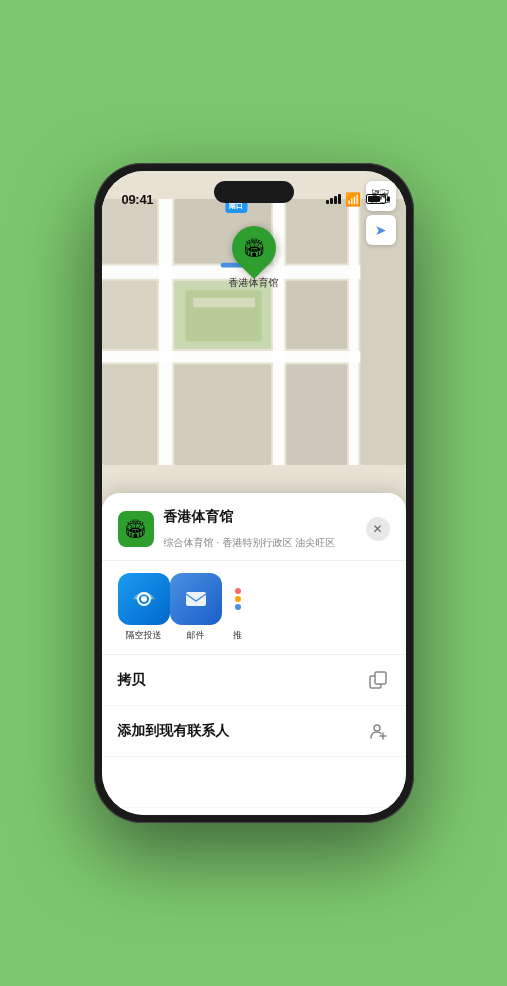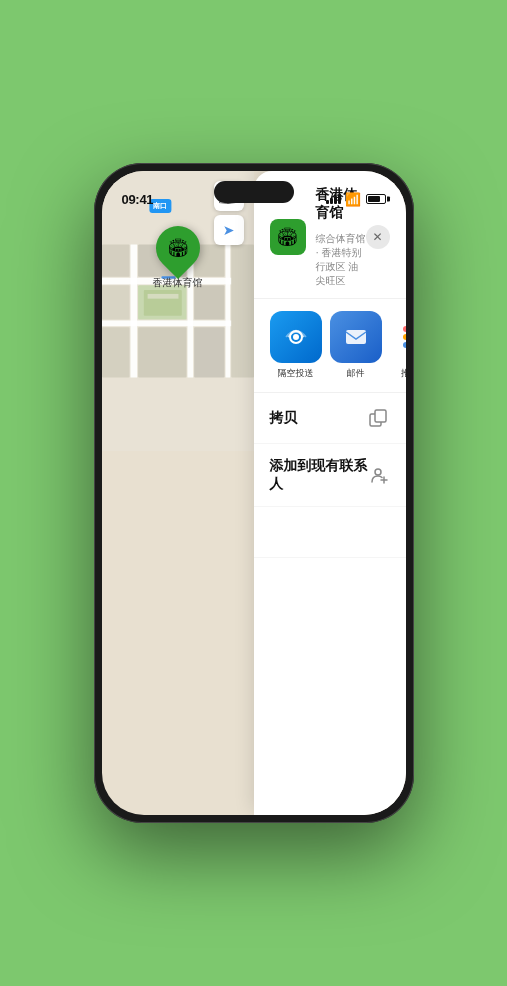--- a/index.html
+++ b/index.html
@@ -21,21 +21,21 @@
       position: relative;
     }
     .phone-screen {
       width: 100%;
       height: 100%;
       background: #e8e0d0;
       border-radius: 42px;
       overflow: hidden;
       position: relative;
       display: flex;
-      flex-direction: row;
+      flex-direction: column;
     }
     
     .dynamic-island {
       position: absolute;
       top: 10px;
       left: 50%;
       transform: translateX(-50%);
       width: 80px;
       height: 22px;
       background: #1a1a1a;
@@ -228,21 +228,20 @@
       align-items: center;
       justify-content: center;
       font-size: 12px;
       color: #666;
       cursor: pointer;
     }
     
     .apps-row {
       display: flex;
       padding: 12px 16px;
-      gap: 8px;
       overflow: hidden;
       border-bottom: 1px solid #f0f0f0;
     }
     .app-item {
       display: flex;
       flex-direction: column;
       align-items: center;
       gap: 4px;
       flex-shrink: 0;
     }

